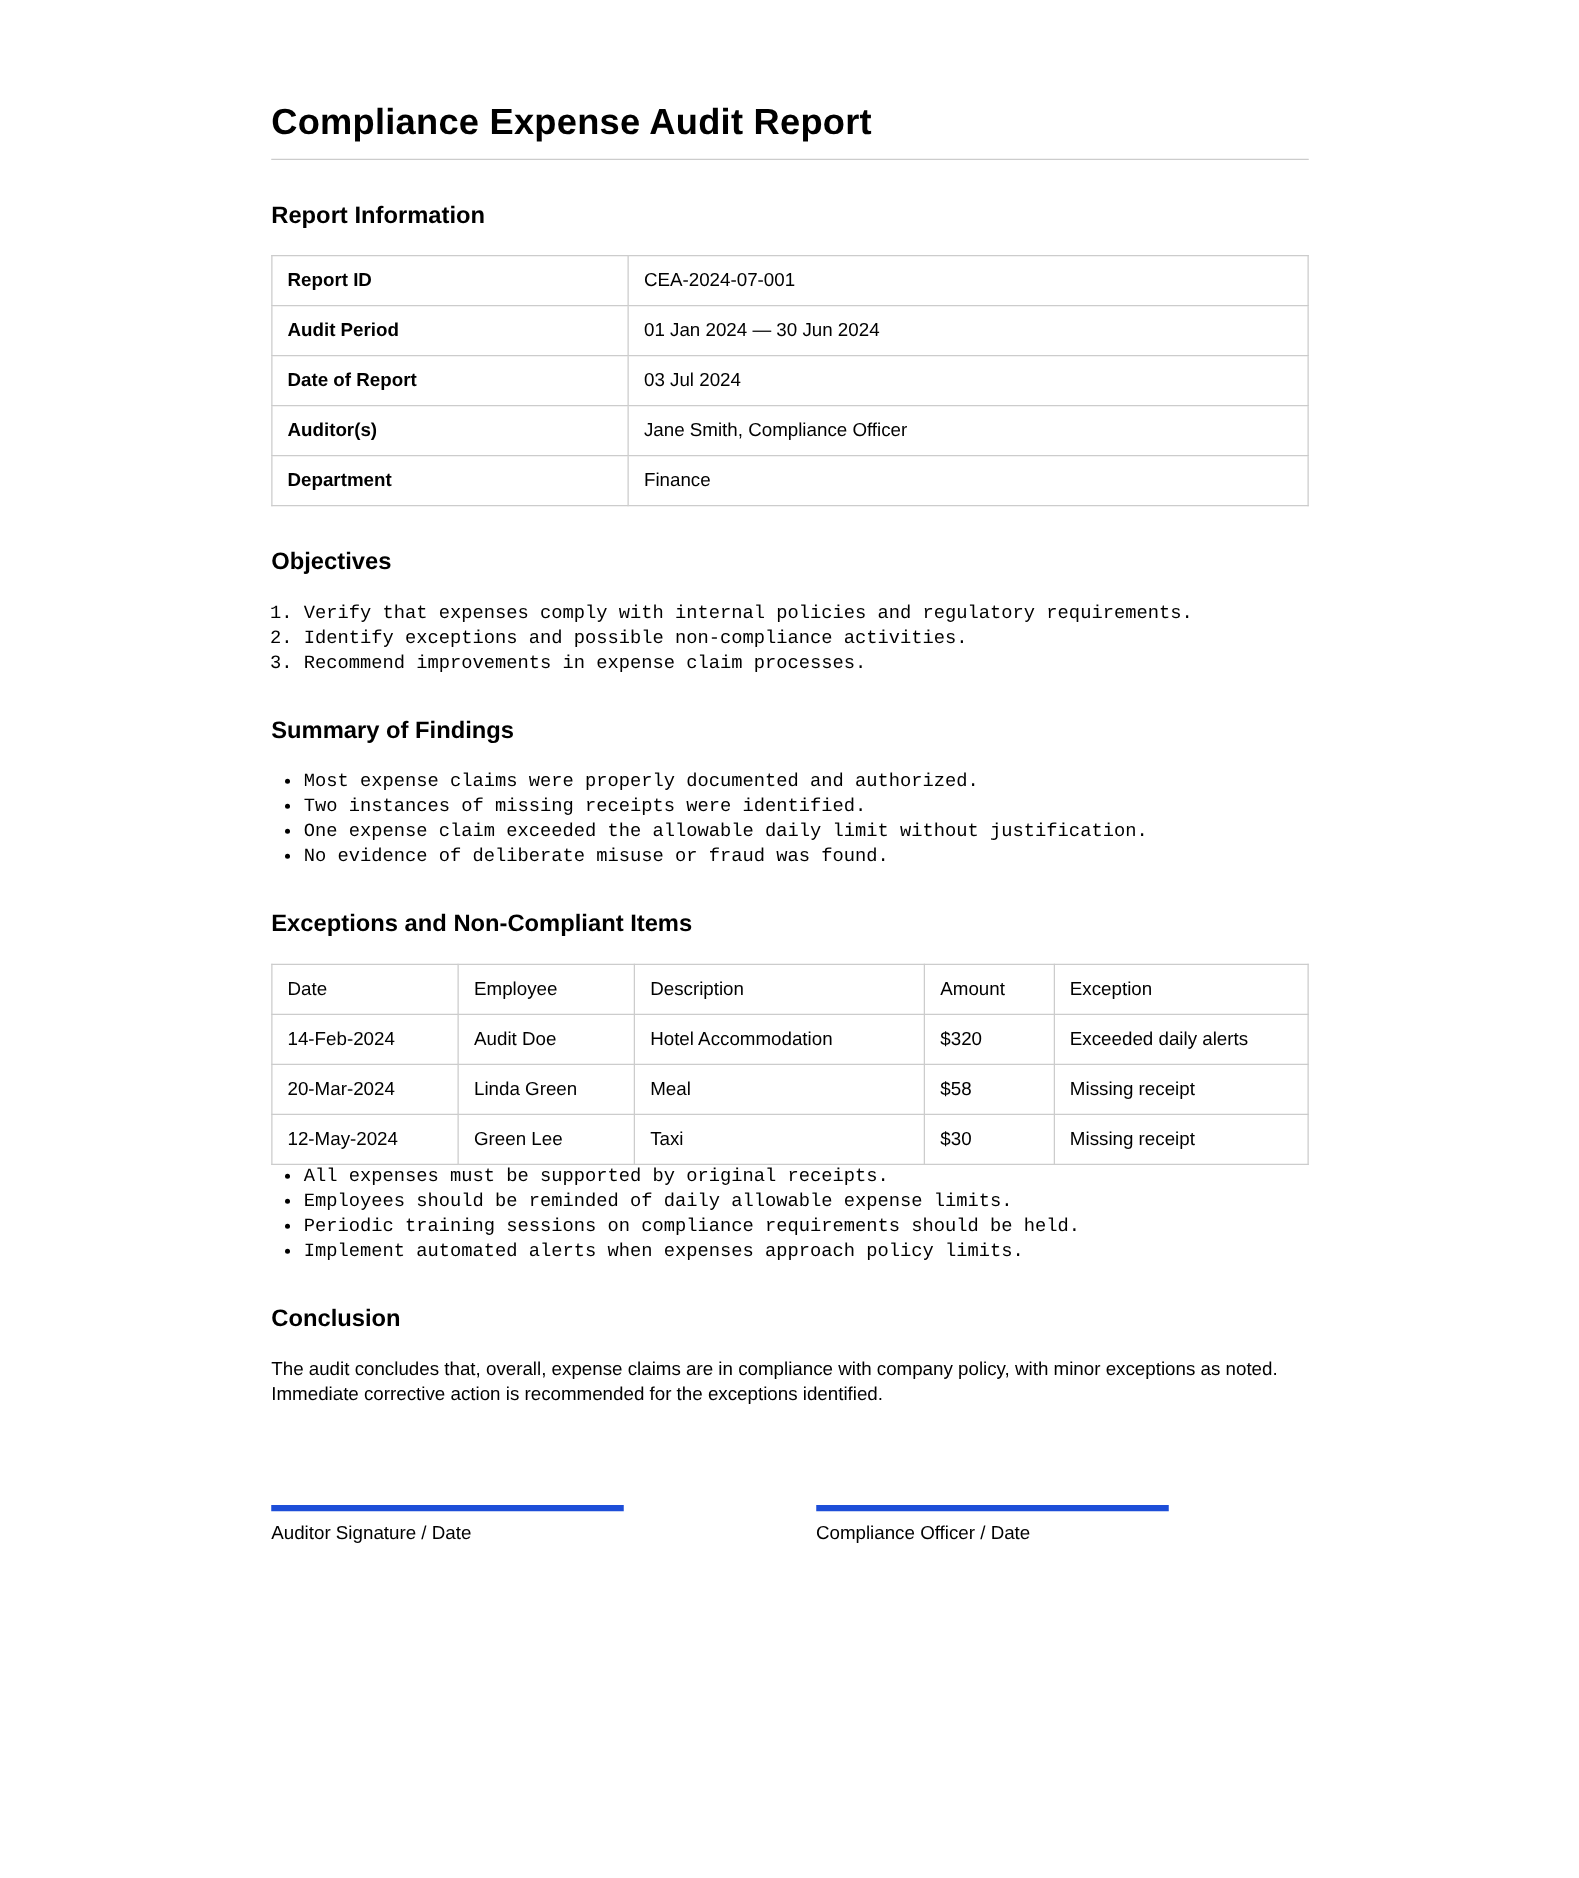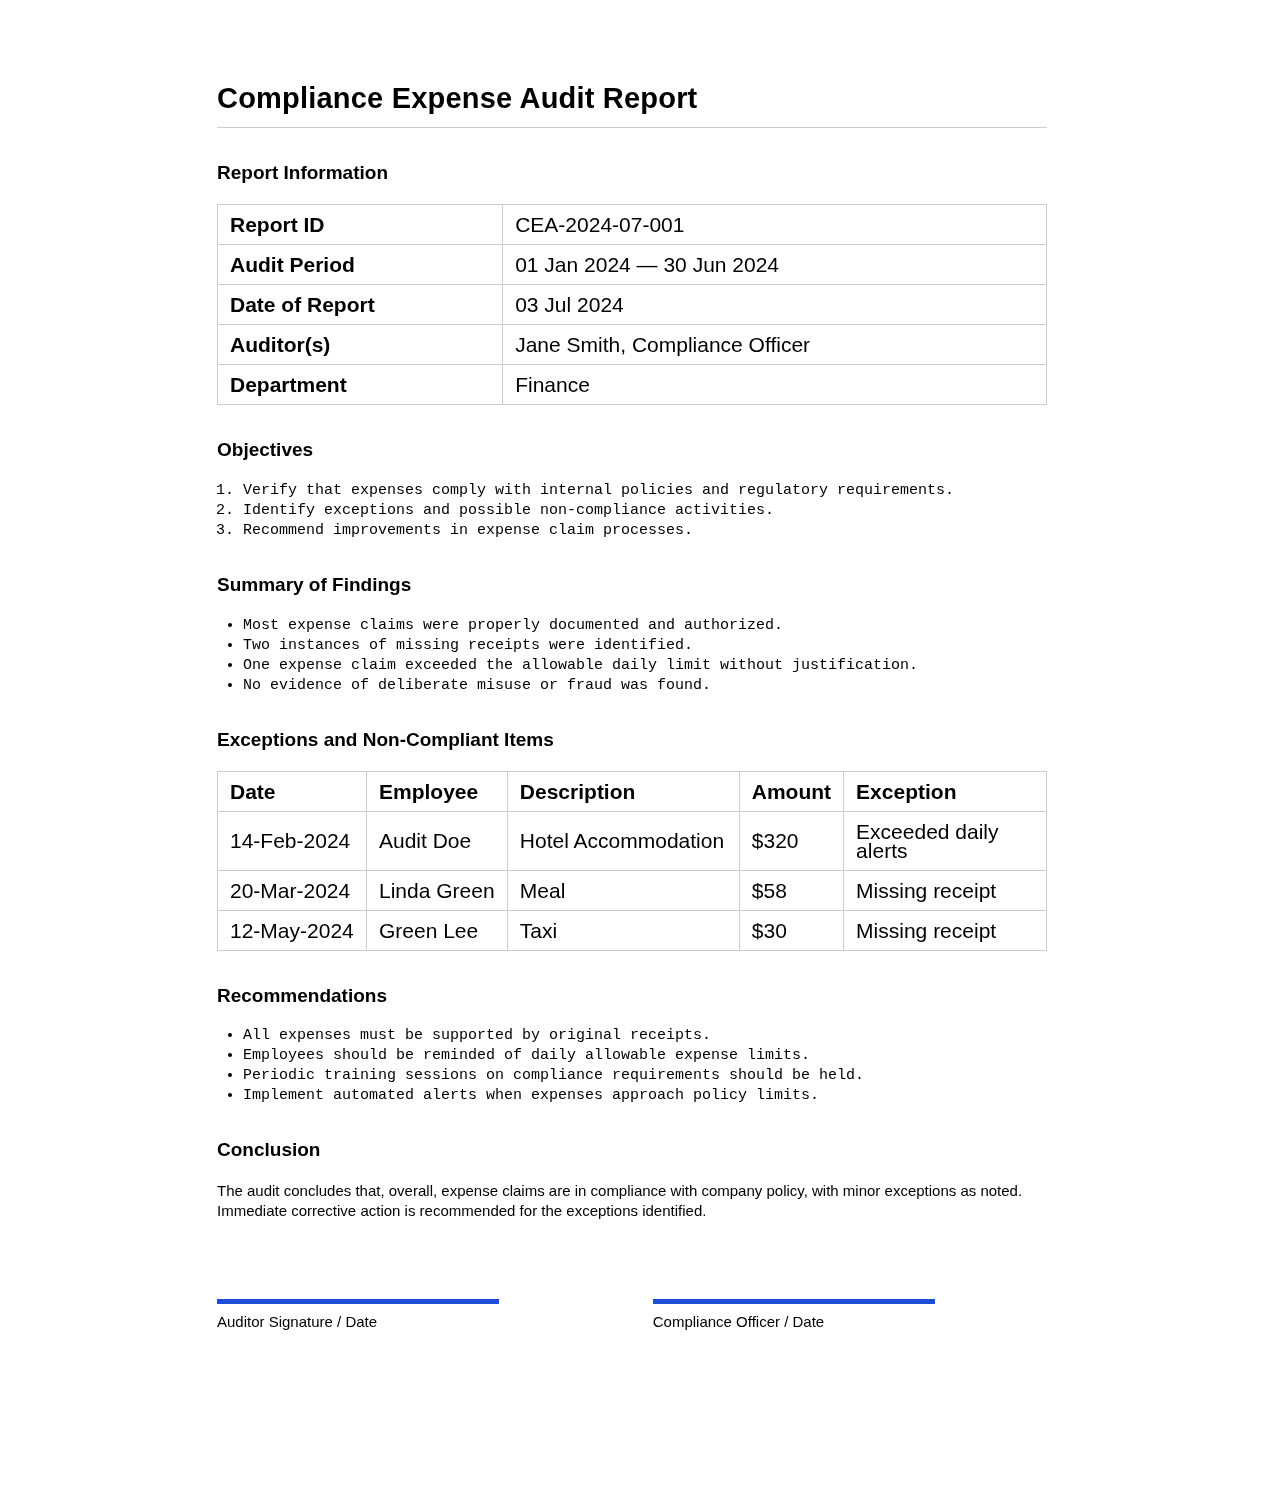--- a/index.html
+++ b/index.html
@@ -31,30 +31,30 @@
   }
   h2.section-heading {
     margin: 34px 0 19px 0;
     font-size: 19px;
     font-weight: bold;
     line-height: 1.2;
   }
   table.data-table {
     width: 100%;
     border-collapse: collapse;
-    font-size: 21px;
+    font-size: 15px;
   }
   table.data-table td, table.data-table th {
     border: 1px solid #cccccc;
     padding: 10px 12px;
     text-align: left;
     vertical-align: middle;
     line-height: 19px;
   }
-  table.data-table th { font-weight: bold; }
+  table.data-table th { font-weight: normal; }
   .info-label { font-weight: bold; width: 34.4%; }
   .col-date { width: 18%; }
   .col-employee { width: 17%; }
   .col-description { width: 28%; }
   .col-amount { width: 12.5%; }
   .col-exception { width: 24.5%; }
   ol.doc-list, ul.doc-list {
     margin: 0;
     padding-left: 26px;
     font-size: 15px;
@@ -156,21 +156,20 @@
       <tr>
         <td>12-May-2024</td>
         <td>Green Lee</td>
         <td>Taxi</td>
         <td>$30</td>
         <td>Missing receipt</td>
       </tr>
     </tbody>
   </table>
 
-  <h2 class="section-heading">Recommendations</h2>
   <ul class="doc-list">
     <li>All expenses must be supported by original receipts.</li>
     <li>Employees should be reminded of daily allowable expense limits.</li>
     <li>Periodic training sessions on compliance requirements should be held.</li>
     <li>Implement automated alerts when expenses approach policy limits.</li>
   </ul>
 
   <h2 class="section-heading">Conclusion</h2>
   <p class="body-text">The audit concludes that, overall, expense claims are in compliance with company policy, with minor exceptions as noted. Immediate corrective action is recommended for the exceptions identified.</p>
 

